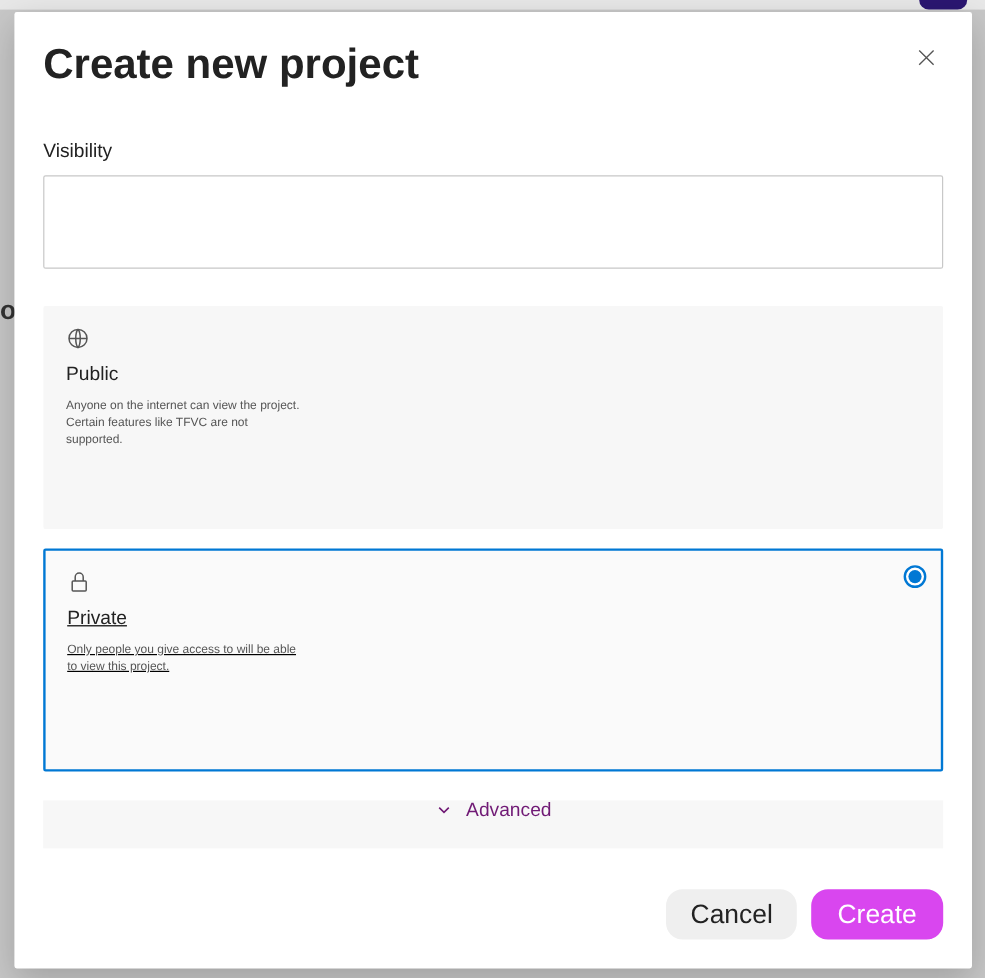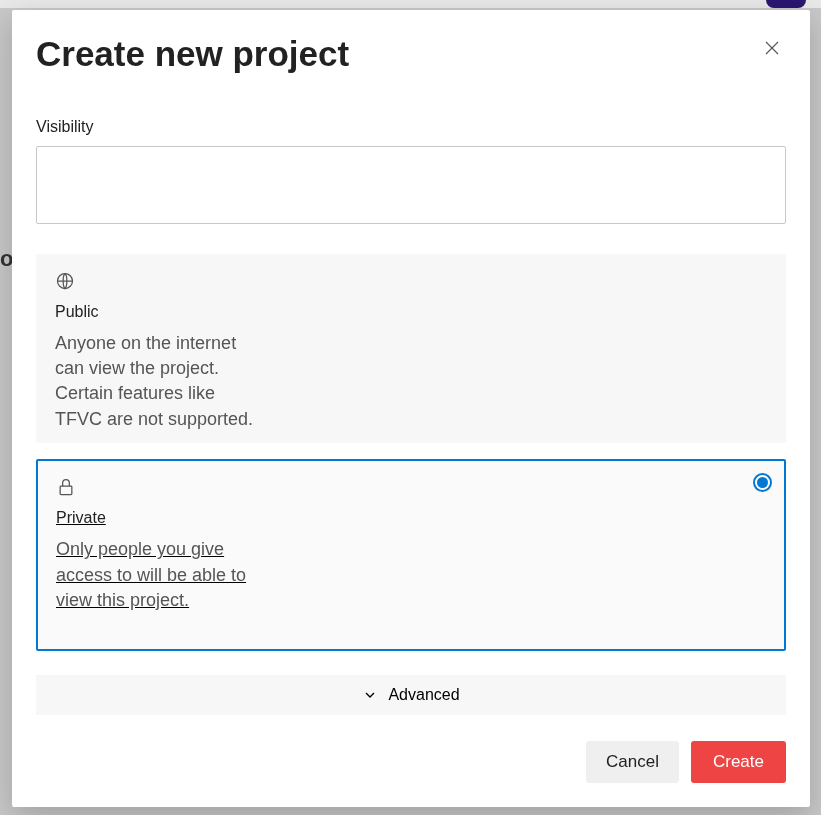--- a/index.html
+++ b/index.html
@@ -161,21 +161,21 @@
     .card-icon svg {
       width: 20px;
       height: 20px;
     }
     .card-title {
       font-size: 16px;
       color: #222;
       margin-bottom: 10px;
     }
     .card-description {
-      font-size: 18px;
+      font-size: 10px;
       color: #555;
       line-height: 1.4;
       max-width: 200px;
     }
     .radio-indicator {
       position: absolute;
       top: 12px;
       right: 12px;
       width: 19px;
       height: 19px;
@@ -194,53 +194,52 @@
       height: 11px;
       background: #0078d4;
       border-radius: 50%;
     }
     .advanced-toggle {
       width: 100%;
       height: 40px;
       background: #f7f7f7;
       border: none;
       display: flex;
-      align-items: center;
       justify-content: center;
       gap: 10px;
       cursor: pointer;
       font-size: 16px;
-      color: #000000;
+      color: #701a75;
     }
     .advanced-toggle svg {
       width: 16px;
       height: 16px;
     }
     .spacer {
       flex: 1;
     }
     .dialog-footer {
       display: flex;
       justify-content: flex-end;
       gap: 12px;
     }
     .btn {
       height: 42px;
       padding: 0 20px;
-      font-size: 17px;
+      font-size: 22px;
       border: none;
-      border-radius: 3px;
+      border-radius: 14px;
       cursor: pointer;
     }
     .btn-cancel {
       background: #efefef;
       color: #222;
     }
     .btn-create {
-      background: #ef4444;
+      background: #d946ef;
       color: #fff;
       font-weight: 500;
       padding: 0 22px;
     }
   </style>
 </head>
 <body>
 
 <div class="backdrop-top"></div>
 <div class="backdrop-avatar"></div>

